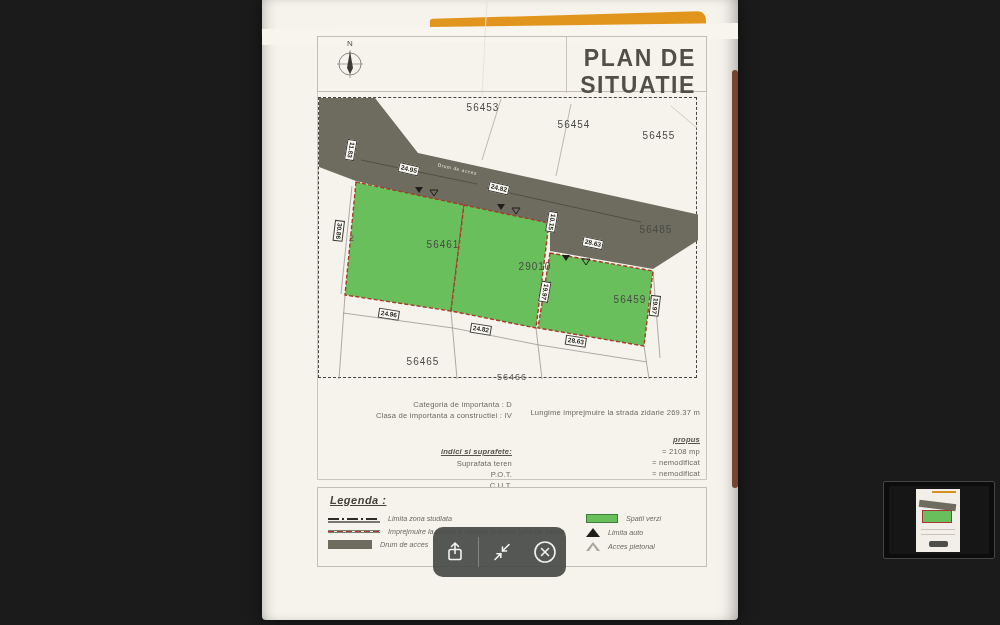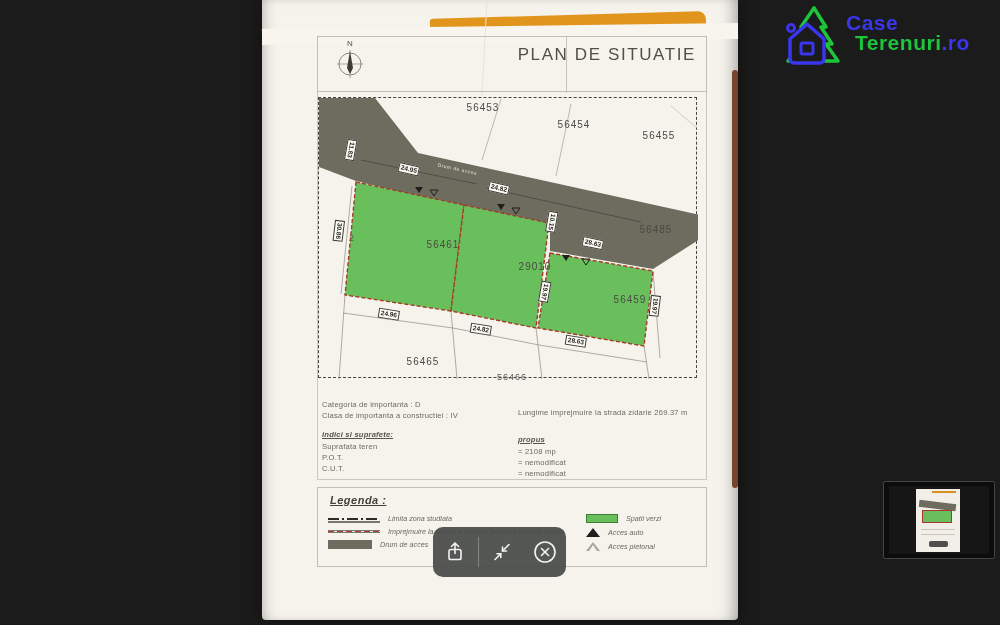--- a/index.html
+++ b/index.html
@@ -14,43 +14,43 @@
                   transform:rotate(-1.6deg); border-radius:3px 8px 2px 2px; }
   .page-top-fold { position:absolute; left:0; top:26px; width:476px; height:16px; background:#f7f5ee; transform:rotate(-0.7deg); }
   .page-edge-brown { position:absolute; left:470px; top:70px; width:6px; height:418px; background:#6e3a22; border-radius:3px; opacity:.92; }
   .crease { position:absolute; left:222px; top:0; width:1px; height:96px; background:#e6e3da; transform:rotate(3deg); }
 
   
   .sheet-box { position:absolute; left:55px; top:36px; width:390px; height:444px; border:1px solid #cbc7bd; }
   .header-box { position:absolute; left:55px; top:36px; width:390px; height:56px; border:1px solid #c2beb4; }
   .header-divider { position:absolute; left:248px; top:0; width:1px; height:56px; background:#c9c5bb; }
   .title-cell { position:absolute; right:10px; top:8px; width:230px; text-align:right; color:#524f48; }
-  .doc-title { font-size:17px; letter-spacing:1.6px; font-weight:400; }
+  .doc-title { font-size:23px; letter-spacing:1.6px; font-weight:700; }
   .doc-scale { font-size:14px; letter-spacing:1.2px; color:#67645c; margin-top:2px; margin-right:6px; }
 
   
   .compass { position:absolute; left:14px; top:2px; width:36px; height:52px; text-align:center; color:#55524b; }
   .compass .n { font-size:8px; display:block; }
 
   
   .map-frame { position:absolute; left:56px; top:97px; width:379px; height:281px; border:1.6px dashed #45443f; }
   .map-frame svg { position:absolute; left:0; top:0; }
   .plabel { position:absolute; transform:translate(-50%,-50%); font-size:10px; color:#4a4a46; letter-spacing:1px; white-space:nowrap;margin-left:36px; }
   .plabel.small { font-size:9px; color:#5a5a55; }
   .dim { position:absolute; font-size:6.5px; font-weight:bold; color:#26261f; background:#fbfaf5; border:0.5px solid #3c3c36;
          padding:0 1.5px; line-height:7.5px; white-space:nowrap; }
   .road-label { position:absolute; left:118px; top:72px; width:70px; font-size:4.8px; color:#e9e7dc; letter-spacing:.6px;
                 transform:rotate(12.5deg); white-space:nowrap; }
 
   
   .info { position:absolute; left:60px; top:399px; width:378px; font-size:7.6px; color:#6c695f; letter-spacing:.2px; }
   .info-left { position:absolute; left:0; top:0; width:190px; }
   .info-right { position:absolute; left:196px; top:8px; width:182px; }
-  .info div { line-height:11px; }
-  .info-head { font-weight:bold; font-style:italic; text-decoration:underline; color:#56534b; margin-top:8px; margin-bottom:1px; }
+  .info div { line-height:11px;text-align:right; }
+  .info-head { font-weight:bold; font-style:italic; text-decoration:underline; color:#56534b; margin-top:25px; margin-bottom:1px; }
   .info-right .info-head { margin-top:16px; }
 
   
   .legend { position:absolute; left:55px; top:487px; width:390px; height:80px; border:1px solid #c2beb4; }
   .legend-head { position:absolute; left:12px; top:6px; font-size:11px; font-weight:bold; font-style:italic;
                  text-decoration:underline; color:#45423b; letter-spacing:.5px; }
   .lrow { position:absolute; left:10px; display:flex; align-items:center; gap:8px; }
   .ltext { font-size:7.2px; font-style:italic; color:#6c695f; white-space:nowrap;text-align:center; }
   .sym { display:inline-block; }
   .sym-dashdot { width:52px; height:2px;
@@ -221,21 +221,21 @@
         <span class="sym sym-road"></span>
         <span class="ltext">Drum de acces</span>
       </div>
       <div class="legend-right">
         <div class="lrow" style="top:26px">
           <span class="sym sym-green"></span>
           <span class="ltext">Spatii verzi</span>
         </div>
         <div class="lrow" style="top:40px">
           <span class="sym sym-tri-filled"></span>
-          <span class="ltext">Acces auto</span>
+          <span class="ltext">Limita auto</span>
         </div>
         <div class="lrow" style="top:54px">
           <span class="sym sym-tri-outline"></span>
           <span class="ltext">Acces pietonal</span>
         </div>
       </div>
     </div>
   </div>
 
   <div class="toolbar">
@@ -270,33 +270,14 @@
         <div class="mini-orange"></div>
         <div class="mini-road"></div>
         <div class="mini-green"></div>
         <div class="mini-line" style="top:40px"></div>
         <div class="mini-line" style="top:45px"></div>
         <div class="mini-pill"></div>
       </div>
     </div>
   </div>
 
-  <div class="logo">
-    <svg width="64" height="62" viewBox="0 0 64 62">
-      <g fill="none" stroke="#1ec43b" stroke-width="3.5" stroke-linejoin="round" stroke-linecap="round">
-        <path d="M34,5 L21,24 h6 L14,41 h7 L8,58 h14"></path>
-        <path d="M34,5 L46,24 h-5 L52,41 h-6 L58,58 h-13"></path>
-      </g>
-      <g>
-        <path d="M10,36 L27,21 L44,36 V56 a4,4 0 0 1 -4,4 H14 a4,4 0 0 1 -4,-4 Z" fill="#1b1b1b" stroke="#3a36ee" stroke-width="3.5" stroke-linejoin="round"></path>
-        <rect x="21" y="40" width="12" height="11" rx="1.5" fill="none" stroke="#3a36ee" stroke-width="3"></rect>
-        <circle cx="11" cy="25" r="3.5" fill="none" stroke="#3a36ee" stroke-width="3"></circle>
-      </g>
-    </svg>
-    <div class="logo-text">
-      <div><span class="lg-blue">Case</span></div>
-      <div class="logo-line2">
-        <span class="lg-green">Terenuri</span><span class="lg-blue">.ro</span>
-      </div>
-    </div>
-  </div>
 
 </div>
 
 </body></html>

